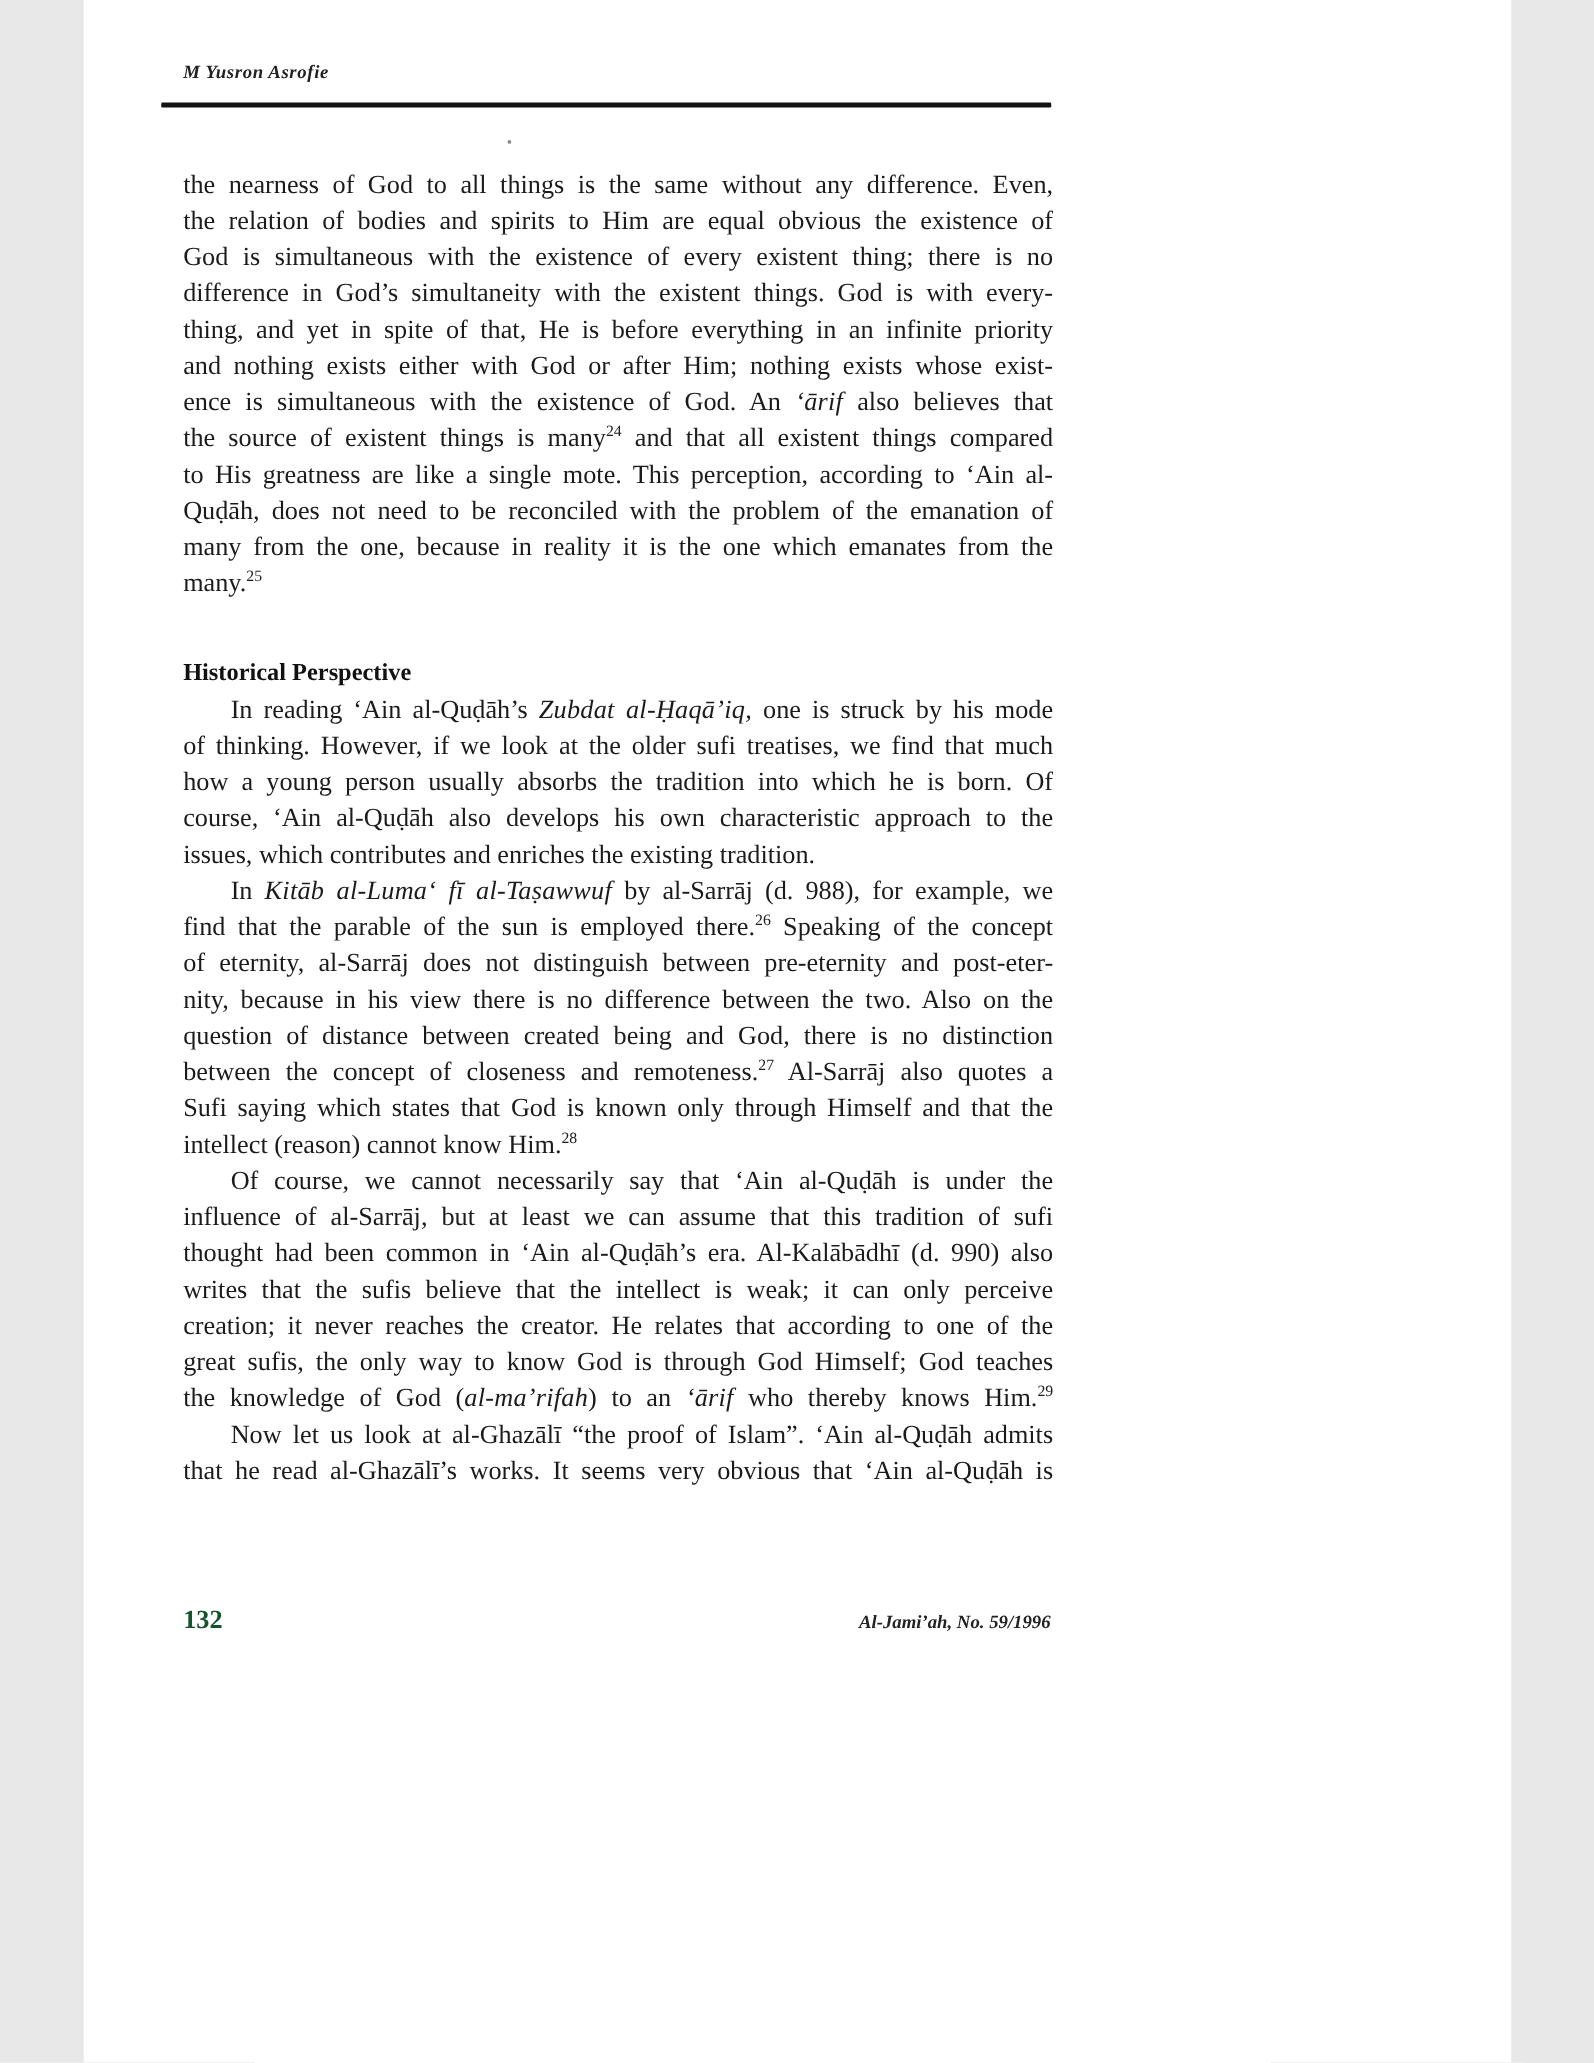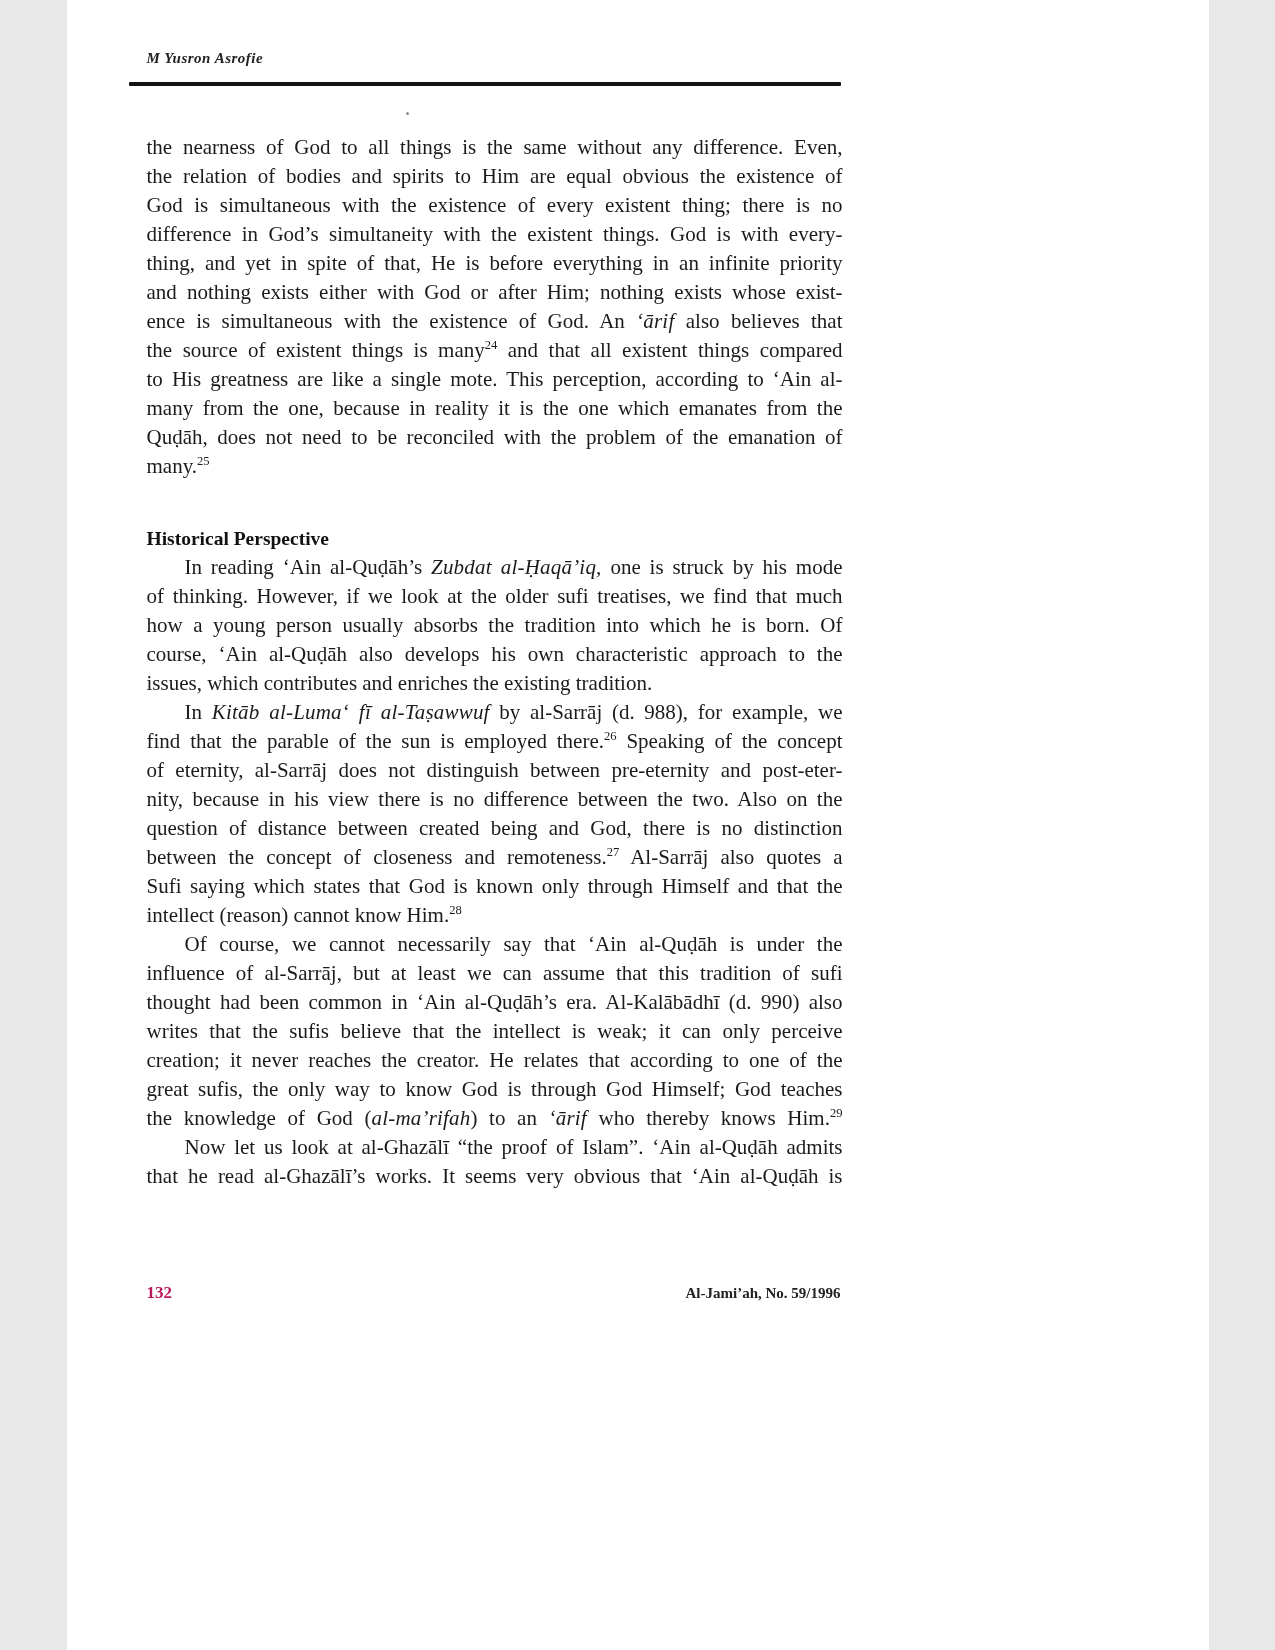--- a/index.html
+++ b/index.html
@@ -87,27 +87,28 @@
   .footer {
     position: absolute;
     left: 80px;
     top: 1283px;
     width: 694px;
     display: flex;
     justify-content: space-between;
     align-items: baseline;
   }
   .page-number {
-    font-size: 17px;
+    font-size: 21px;
     font-weight: bold;
-    color: #be185d;
+    color: #14532d;
   }
   .journal-ref {
     font-size: 15px;
     font-weight: bold;
+    font-style: italic;
     color: #222;
   }
 </style>
 </head>
 <body>
 
 <div class="page">
 
   <div class="running-header">
     <span>M Yusron Asrofie</span>
@@ -120,22 +121,22 @@
         <div class="paragraph">
           <div class="line">the nearness of God to all things is the same without any difference. Even,</div>
           <div class="line">the relation of bodies and spirits to Him are equal obvious the existence of</div>
           <div class="line">God is simultaneous with the existence of every existent thing; there is no</div>
           <div class="line">difference in God’s simultaneity with the existent things. God is with every-</div>
           <div class="line">thing, and yet in spite of that, He is before everything in an infinite priority</div>
           <div class="line">and nothing exists either with God or after Him; nothing exists whose exist-</div>
           <div class="line">ence is simultaneous with the existence of God. An <i>‘ārif</i> also believes that</div>
           <div class="line">the source of existent things is many<sup>24</sup> and that all existent things compared</div>
           <div class="line">to His greatness are like a single mote. This perception, according to ‘Ain al-</div>
+          <div class="line">Quḍāh, does not need to be reconciled with the problem of the emanation of</div>
           <div class="line">many from the one, because in reality it is the one which emanates from the</div>
-          <div class="line">Quḍāh, does not need to be reconciled with the problem of the emanation of</div>
           <div class="line left">many.<sup>25</sup></div>
         </div>
       </div>
     <h2 class="section-heading">Historical Perspective</h2>
     <div id="paras-after">
         <div class="paragraph">
           <div class="line indent">In reading ‘Ain al-Quḍāh’s <i>Zubdat al-Ḥaqā’iq,</i> one is struck by his mode</div>
           <div class="line">of thinking. However, if we look at the older sufi treatises, we find that much</div>
           <div class="line">how a young person usually absorbs the tradition into which he is born. Of</div>
           <div class="line">course, ‘Ain al-Quḍāh also develops his own characteristic approach to the</div>

